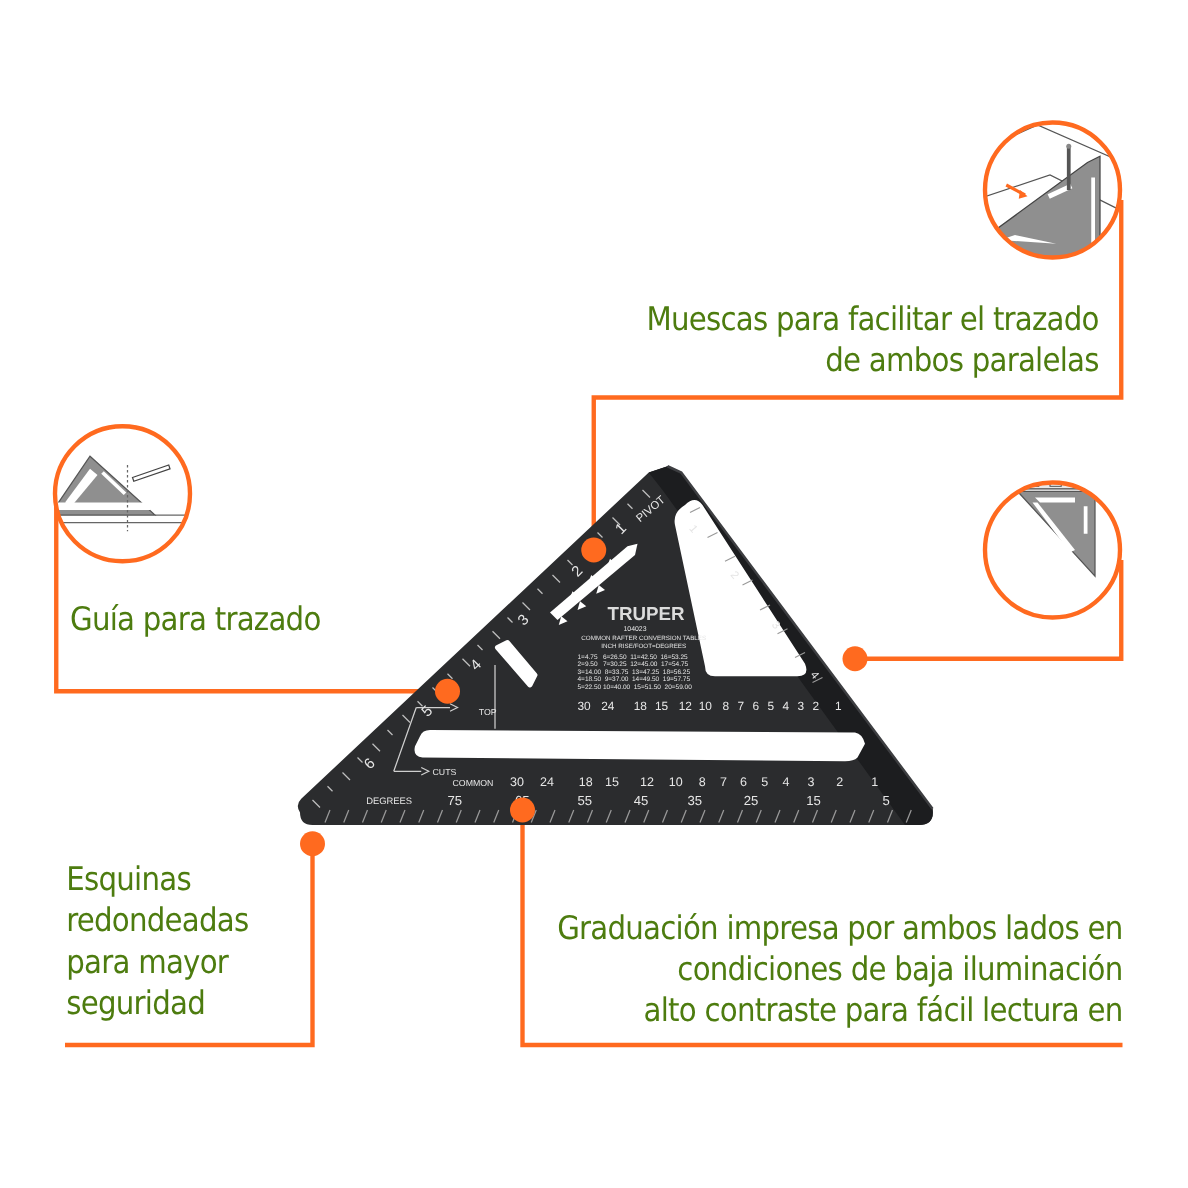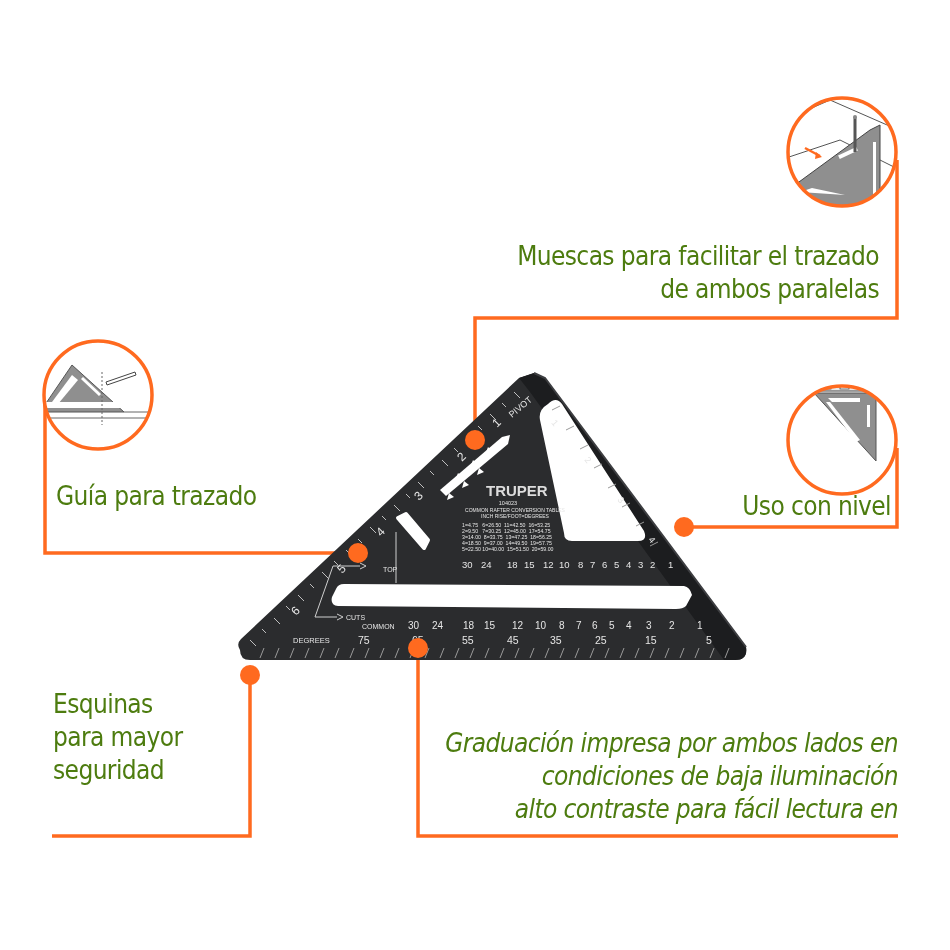--- a/index.html
+++ b/index.html
@@ -274,29 +274,27 @@
 
   <div class="caption right" style="right:71px;top:240px;">
     <span class="ln">Muescas para facilitar el trazado</span>
     <span class="ln">de ambos paralelas</span>
   </div>
 
   <div class="caption" style="left:56px;top:480px;">
     <span class="ln">Guía para trazado</span>
   </div>
 
-  <div class="caption right" style="right:59px;top:490px;">
-    <span class="ln">Uso con nivel</span>
-  </div>
 
   <div class="caption" style="left:53px;top:688px;">
     <span class="ln">Esquinas</span>
+    <span class="ln">redondeadas</span>
     <span class="ln">para mayor</span>
     <span class="ln">seguridad</span>
   </div>
 
-  <div class="caption right" style="right:52px;top:727px;font-style:italic;">
+  <div class="caption right" style="right:52px;top:727px;">
     <span class="ln">Graduación impresa por ambos lados en</span>
     <span class="ln">condiciones de baja iluminación</span>
     <span class="ln">alto contraste para fácil lectura en</span>
   </div>
 
 </div>
 
 </body></html>

